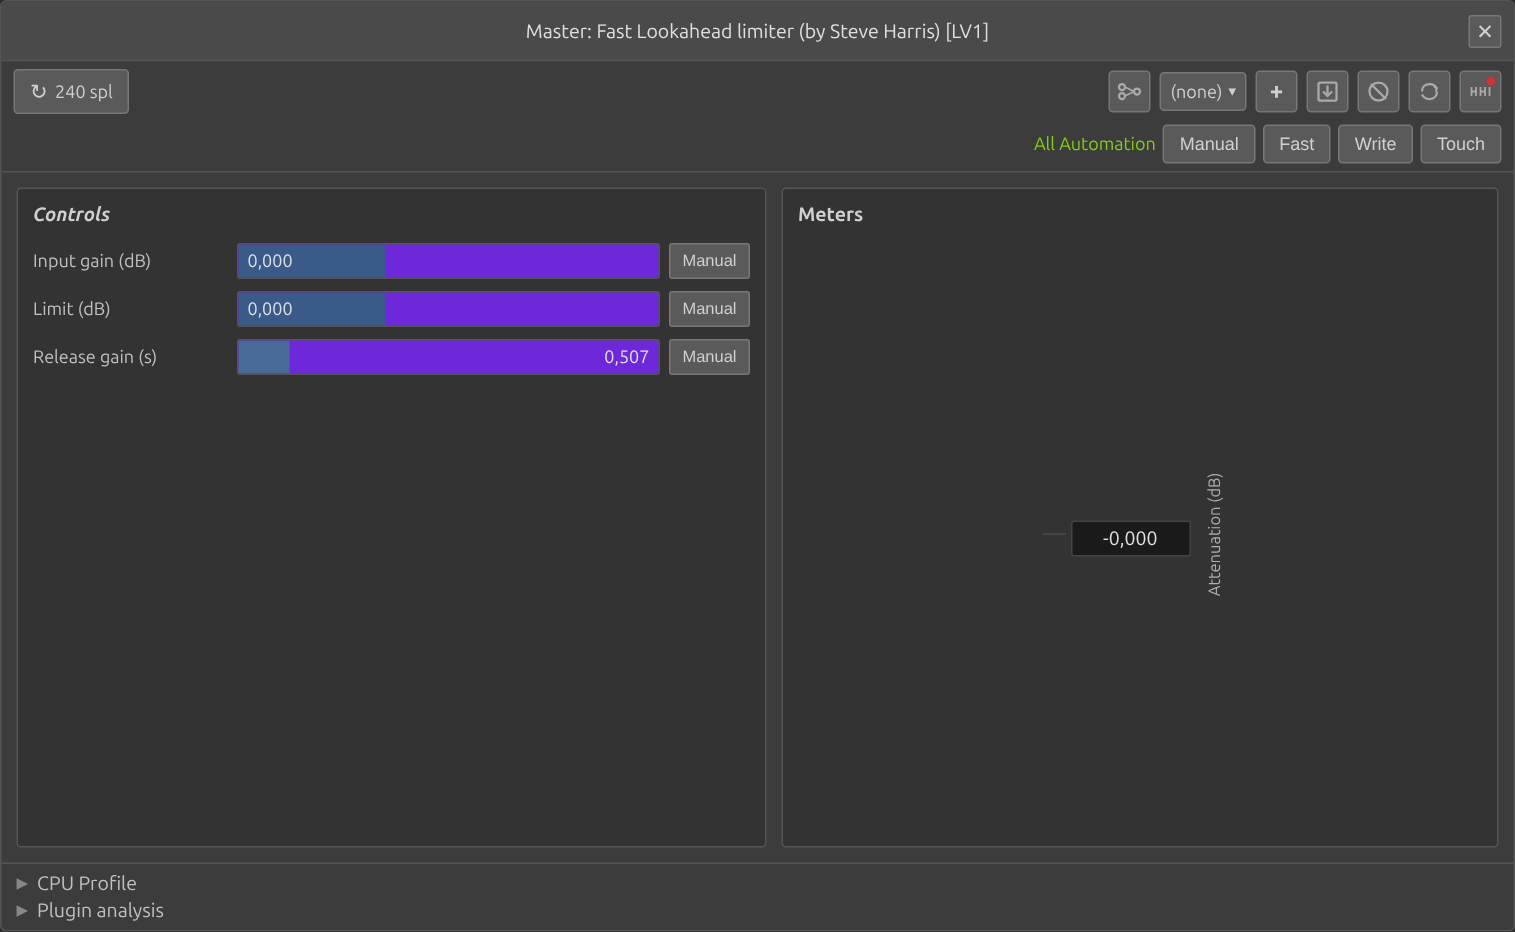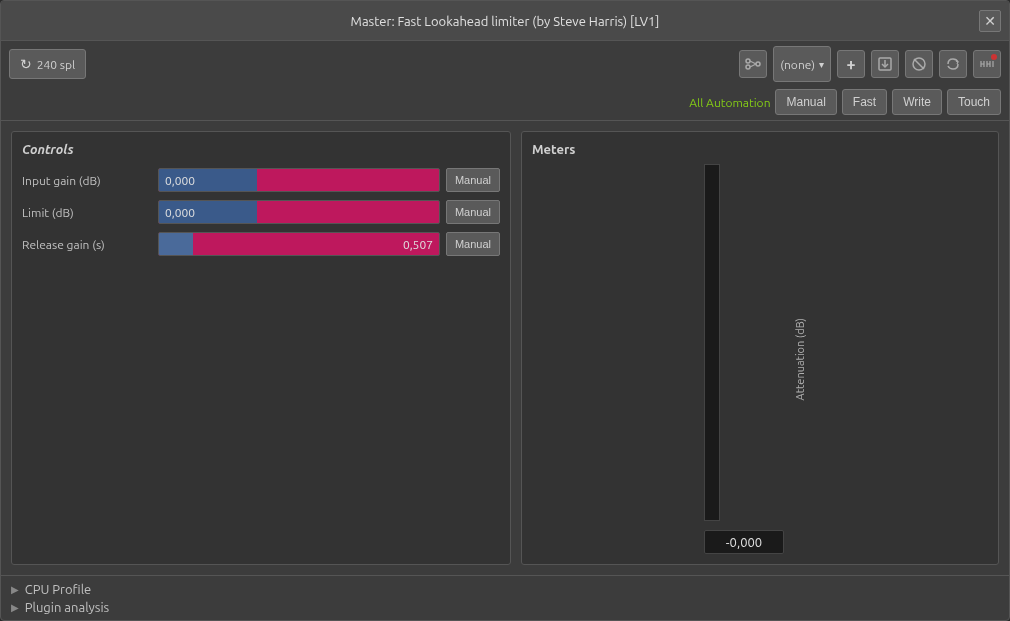--- a/index.html
+++ b/index.html
@@ -78,21 +78,21 @@
       display: flex;
       align-items: center;
       gap: 5px;
     }
     .select-dropdown {
       background: #5a5a5a;
       border: 1px solid #777;
       border-radius: 3px;
       color: #d0d0d0;
       padding: 3px 6px;
-      height: 36px;
+      height: 26px;
       display: flex;
       align-items: center;
       gap: 4px;
       cursor: pointer;
       font-size: 12px;
     }
     .automation-label {
       color: #84cc16;
       font-size: 12px;
     }
@@ -138,21 +138,21 @@
     .control-label {
       width: 130px;
       color: #c0c0c0;
       font-size: 12px;
       flex-shrink: 0;
     }
     .control-slider-container {
       flex: 1;
       display: flex;
       align-items: center;
-      background: #be185d;
+      background: #6d28d9;
       border: 1px solid #555;
       height: 24px;
       border-radius: 2px;
       overflow: hidden;
       position: relative;
     }
     .control-fill {
       height: 100%;
       background: #3a5a8a;
     }
@@ -363,21 +363,21 @@
         </div>
         <button class="control-btn">Manual</button>
       </div>
     </div>
 
     <div class="meters-panel">
       <div class="meter-title">Meters</div>
       <div class="meter-area">
         <div style="display:flex; flex-direction:row; align-items:stretch; gap:0; height:100%;">
 
-          <div style="display:flex; flex-direction:column; align-items:flex-start; gap:3px; flex:1;">
+          <div style="display:flex; flex-direction:row; align-items:center; gap:3px; flex:1;">
             <div style="flex:1; width:16px; background:#1a1a1a; border:1px solid #444; position:relative;">
             </div>
             <div class="meter-value-display">-0,000</div>
           </div>
 
           <div style="display:flex; align-items:center; padding:0 4px;">
             <span class="meter-label-rotated">Attenuation (dB)</span>
           </div>
         </div>
       </div>

